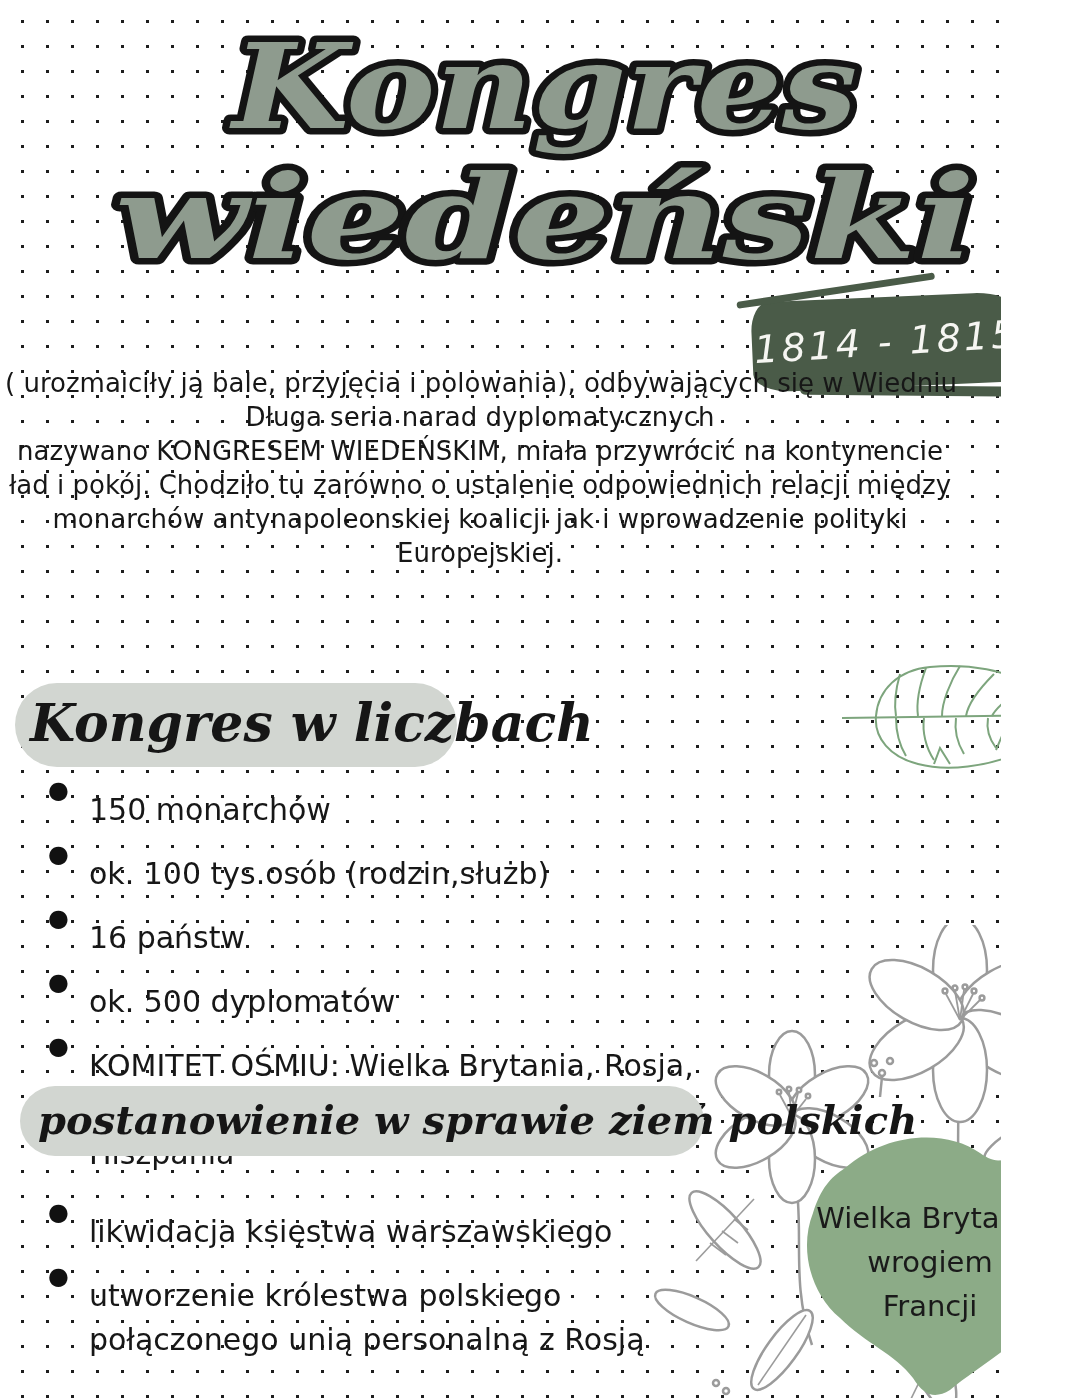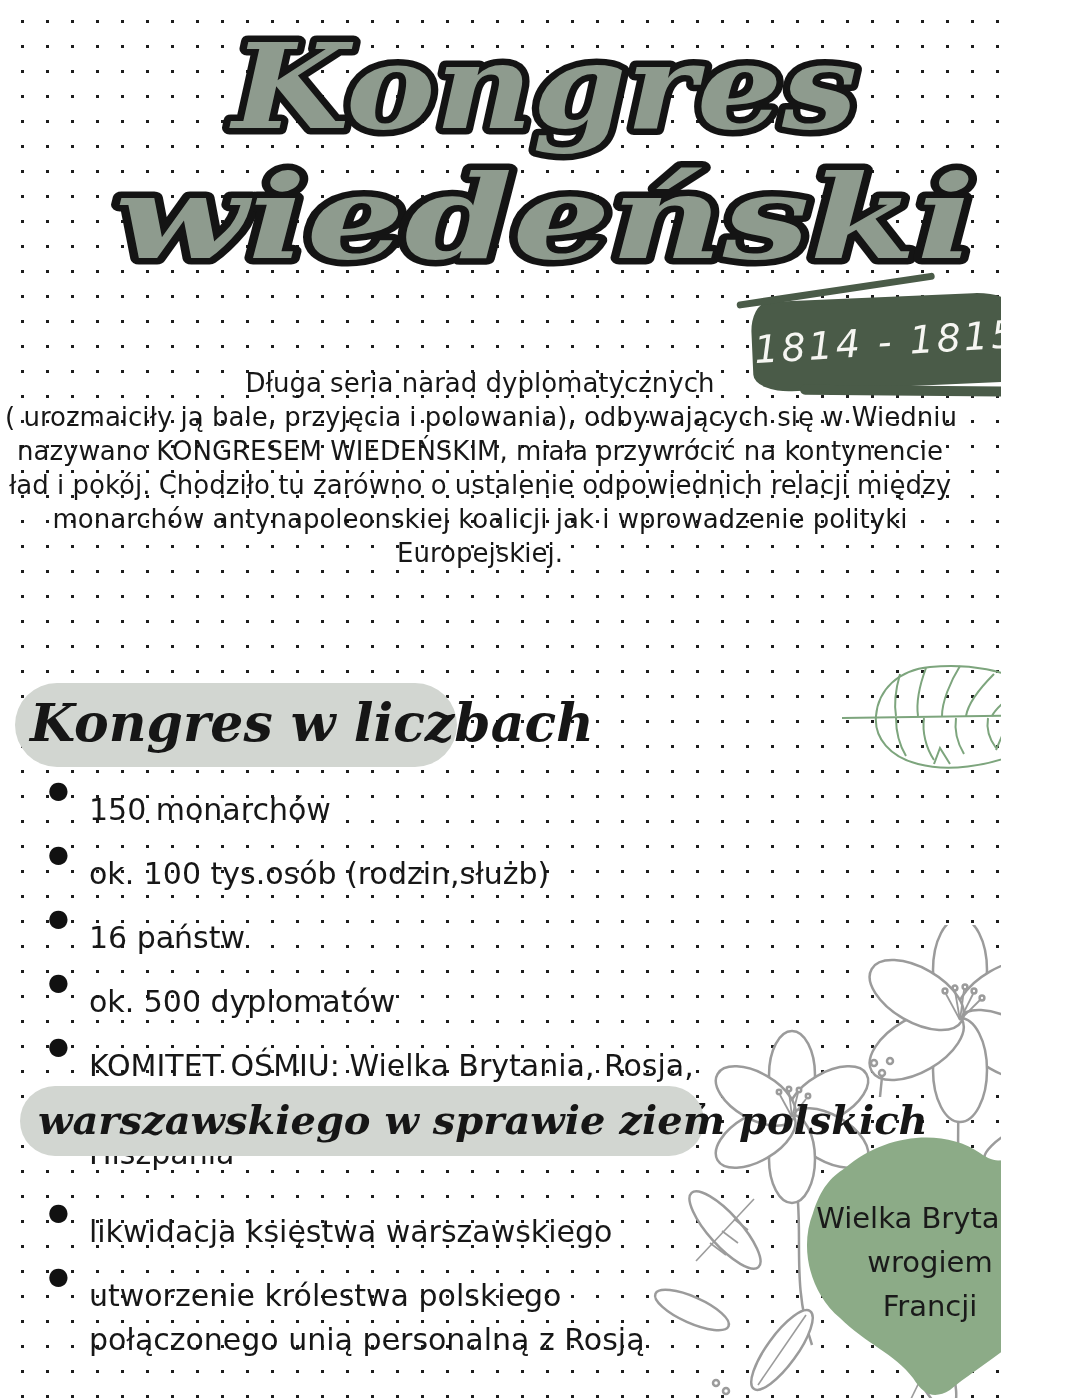--- a/index.html
+++ b/index.html
@@ -95,22 +95,22 @@
   <svg id="title-svg" class="abs" width="1080" height="290">
     <text x="545" y="128" font-size="118" text-anchor="middle" textLength="625" lengthAdjust="spacingAndGlyphs">Kongres</text>
     <text x="545" y="258" font-size="116" text-anchor="middle" textLength="860" lengthAdjust="spacingAndGlyphs">wiedeński</text>
   </svg>
 
   <div class="abs badge">
     <span class="badge-text">1814 - 1815</span>
   </div>
 
   <div class="abs intro">
+    <div>( urozmaiciły ją bale, przyjęcia i polowania), odbywających się w Wiedniu</div>
     <div>Długa seria narad dyplomatycznych</div>
-    <div>( urozmaiciły ją bale, przyjęcia i polowania), odbywających się w Wiedniu</div>
     <div>nazywano KONGRESEM WIEDEŃSKIM, miała przywrócić na kontynencie</div>
     <div>ład i pokój. Chodziło tu zarówno o ustalenie odpowiednich relacji między</div>
     <div>monarchów antynapoleonskiej koalicji jak i wprowadzenie polityki</div>
     <div>Europejskiej.</div>
   </div>
 
   <svg class="abs leaf-svg" width="230" height="130" viewBox="0 0 230 130" fill="none" stroke="#7da57d" stroke-width="2">
     <path d="M 38 64 C 40 38 60 18 92 15 C 130 11 170 18 196 36 C 212 47 220 56 218 66 C 216 78 200 92 178 102 C 150 114 110 120 80 112 C 52 105 36 86 38 64 Z"></path>
     <line x1="4" y1="66" x2="226" y2="63"></line>
     <path d="M 62 22 C 58 36 56 52 58 64"></path>
@@ -238,21 +238,21 @@
       <circle cx="368" cy="342" r="3"></circle>
         <circle cx="378" cy="334" r="3"></circle>
         <circle cx="360" cy="332" r="3"></circle>
       <path d="M 368 346 L 364 364" fill="none"></path>
       <circle cx="96" cy="466" r="3"></circle>
         <circle cx="86" cy="458" r="3"></circle>
     </g>
   </svg>
 
   <div class="abs pill pill-2"></div>
-  <div class="abs script-heading h2-text">warszawskiego w sprawie ziem polskich</div>
+  <div class="abs script-heading h2-text">postanowienie w sprawie ziem polskich</div>
 
   <div class="abs blist list-2">
     <div class="li">
       <span class="bullet">●</span>
       <span class="txt">likwidacja księstwa warszawskiego</span>
     </div>
     <div class="li">
       <span class="bullet">●</span>
       <span class="txt w-mid">utworzenie królestwa polskiego połączonego unią personalną z Rosją</span>
     </div>

